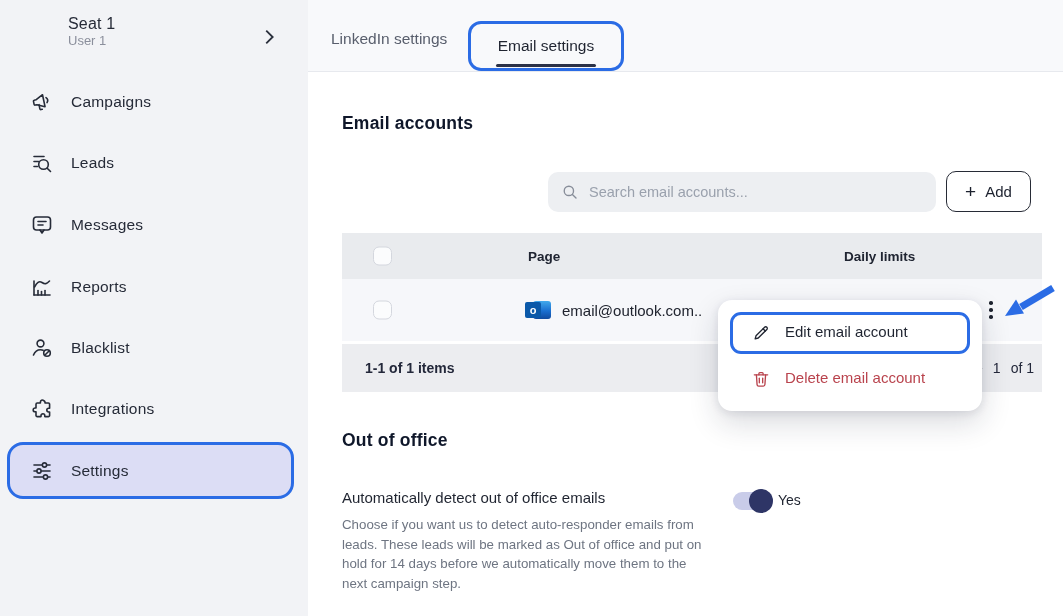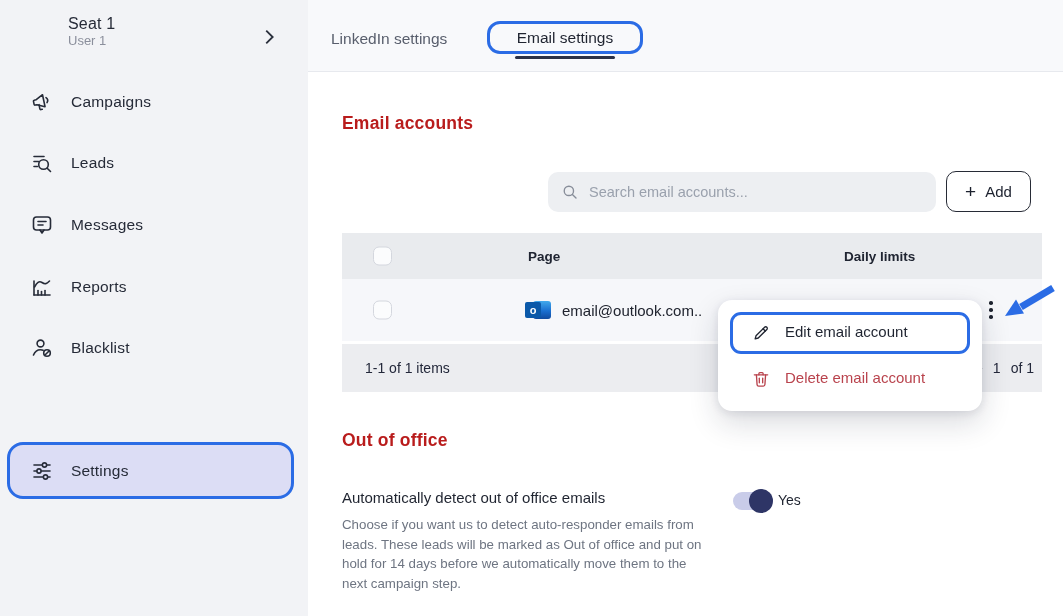--- a/index.html
+++ b/index.html
@@ -40,33 +40,33 @@
   
   .topbar {
     position:absolute; left:308px; top:0; right:0; height:72px;
     background:#f8f9fb; border-bottom:1px solid #e7e9ee;
   }
   .tab-linkedin {
     position:absolute; left:331px; top:30px;
     font-size:15.5px; color:#585e6c; cursor:pointer;
   }
   .tab-email-box {
-    position:absolute; left:487px; top:21px; width:156px; height:33px;
+    position:absolute; left:468px; top:21px; width:156px; height:50px;
     border:3px solid #2b6ce5; border-radius:13px;
     display:flex; align-items:center; justify-content:center; cursor:pointer;
   }
   .tab-email-inner { position:relative; text-align:center; }
   .tab-email-label { font-size:15.5px; font-weight:500; color:#1f2430; }
   .tab-email-underline {
     position:absolute; left:-2px; right:-2px; bottom:-12px; height:3px;
     background:#2b3147; border-radius:2px;
   }
 
   
-  .h-section { position:absolute; font-size:17.5px; font-weight:700; color:#b91c1c; letter-spacing:.2px; }
+  .h-section { position:absolute; font-size:17.5px; font-weight:700; color:#0f172a; letter-spacing:.2px; }
   .h-email-accounts { left:342px; top:113px; }
   .h-ooo { left:342px; top:430px; }
 
   
   .search-box {
     position:absolute; left:548px; top:172px; width:388px; height:40px;
     background:#edeff2; border-radius:10px;
     display:flex; align-items:center; padding:0 13px; gap:10px;
   }
   .search-box svg { width:18px; height:18px; stroke:#878d99; fill:none; stroke-width:1.8; stroke-linecap:round; flex:0 0 auto; }
@@ -113,21 +113,21 @@
   }
   .row-email { position:absolute; left:220px; top:50%; transform:translateY(-50%); font-size:15px; color:#20242f; }
 
   .kebab {
     position:absolute; left:640px; top:50%; transform:translateY(-50%);
     width:18px; height:28px; display:flex; flex-direction:column;
     align-items:center; justify-content:center; gap:3.5px; cursor:pointer;
   }
   .kebab i { width:3.5px; height:3.5px; border-radius:50%; background:#1f2430; }
 
-  .range-text { position:absolute; left:23px; top:50%; transform:translateY(-50%); font-size:14px; color:#23283a; }
+  .range-text { position:absolute; left:23px; top:50%; transform:translateY(-50%); font-size:14px; color:#23283a;font-weight:bold; }
   .pager {
     position:absolute; right:8px; top:50%; transform:translateY(-50%);
     display:flex; gap:10px; font-size:14px; color:#23283a;
   }
 
   
   .row-menu {
     position:absolute; left:718px; top:300px; width:264px;
     background:#ffffff; border-radius:14px;
     box-shadow:0 12px 30px rgba(25,31,54,.16), 0 2px 8px rgba(25,31,54,.10);
@@ -234,20 +234,28 @@
         <svg viewBox="0 0 24 24">
           <circle cx="10.5" cy="7.5" r="3.4"></circle>
           <path d="M3.5 19c1.4-3.6 3.9-5.3 7-5.3.9 0 1.8.15 2.6.5"></path>
           <circle cx="17" cy="17" r="3.3"></circle>
           <line x1="14.7" y1="19.3" x2="19.3" y2="14.7"></line>
         </svg>
       </span>
       <span class="nav-label">Blacklist</span>
     </div>
 
+    <div class="nav-item" style="top:393px;">
+      <span class="nav-icon">
+        <svg viewBox="0 0 24 24">
+          <path d="M13.6 3.6a1.9 1.9 0 0 0-3.2 1.4V6H7.2A1.2 1.2 0 0 0 6 7.2V11h-.9a1.9 1.9 0 1 0 0 3.8H6v3.6A1.2 1.2 0 0 0 7.2 19.6H11v-.9a1.9 1.9 0 1 1 3.8 0v.9h3.6a1.2 1.2 0 0 0 1.2-1.2V15h-.9a1.9 1.9 0 1 1 0-3.8h.9V7.2A1.2 1.2 0 0 0 18.4 6H15v-1a1.9 1.9 0 0 0-1.4-1.4z"></path>
+        </svg>
+      </span>
+      <span class="nav-label">Integrations</span>
+    </div>
 
     <div class="settings-pill"></div>
 
     <div class="nav-item" style="top:455px;">
       <span class="nav-icon">
         <svg viewBox="0 0 24 24">
           <line x1="4" y1="6" x2="20" y2="6"></line>
           <circle cx="14.5" cy="6" r="2.1" fill="#dcddf5"></circle>
           <line x1="4" y1="12" x2="20" y2="12"></line>
           <circle cx="9" cy="12" r="2.1" fill="#dcddf5"></circle>

